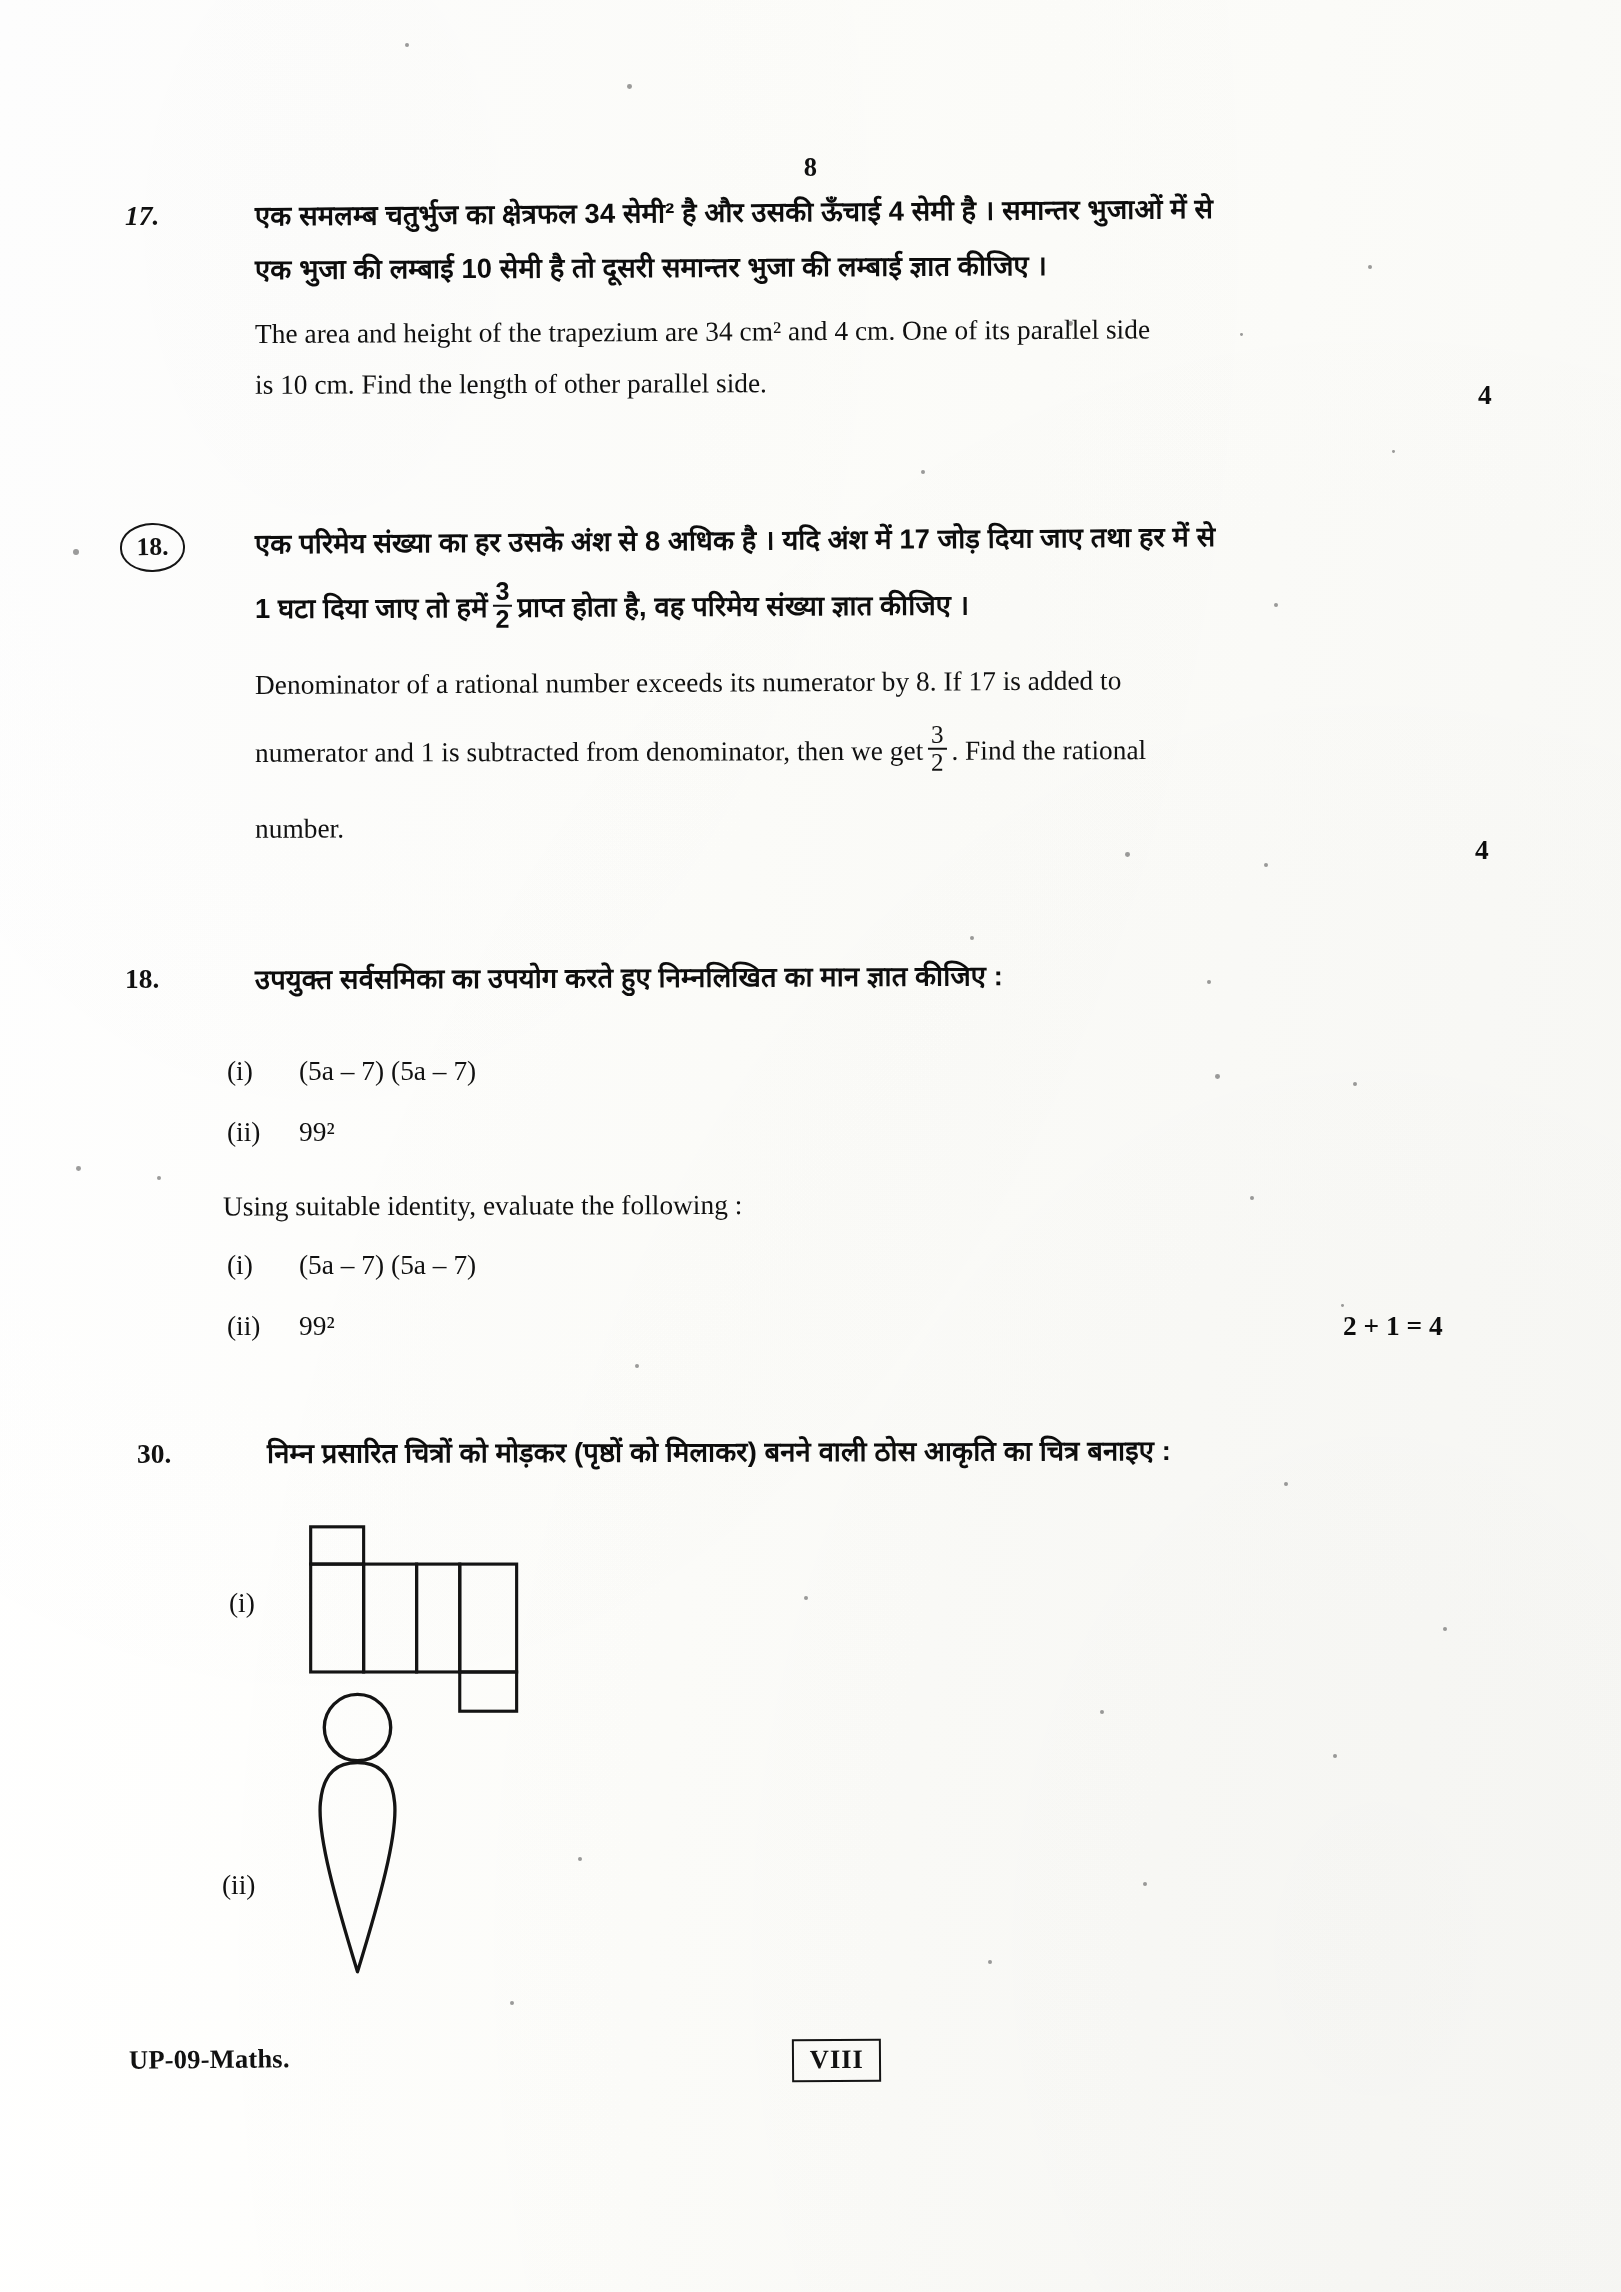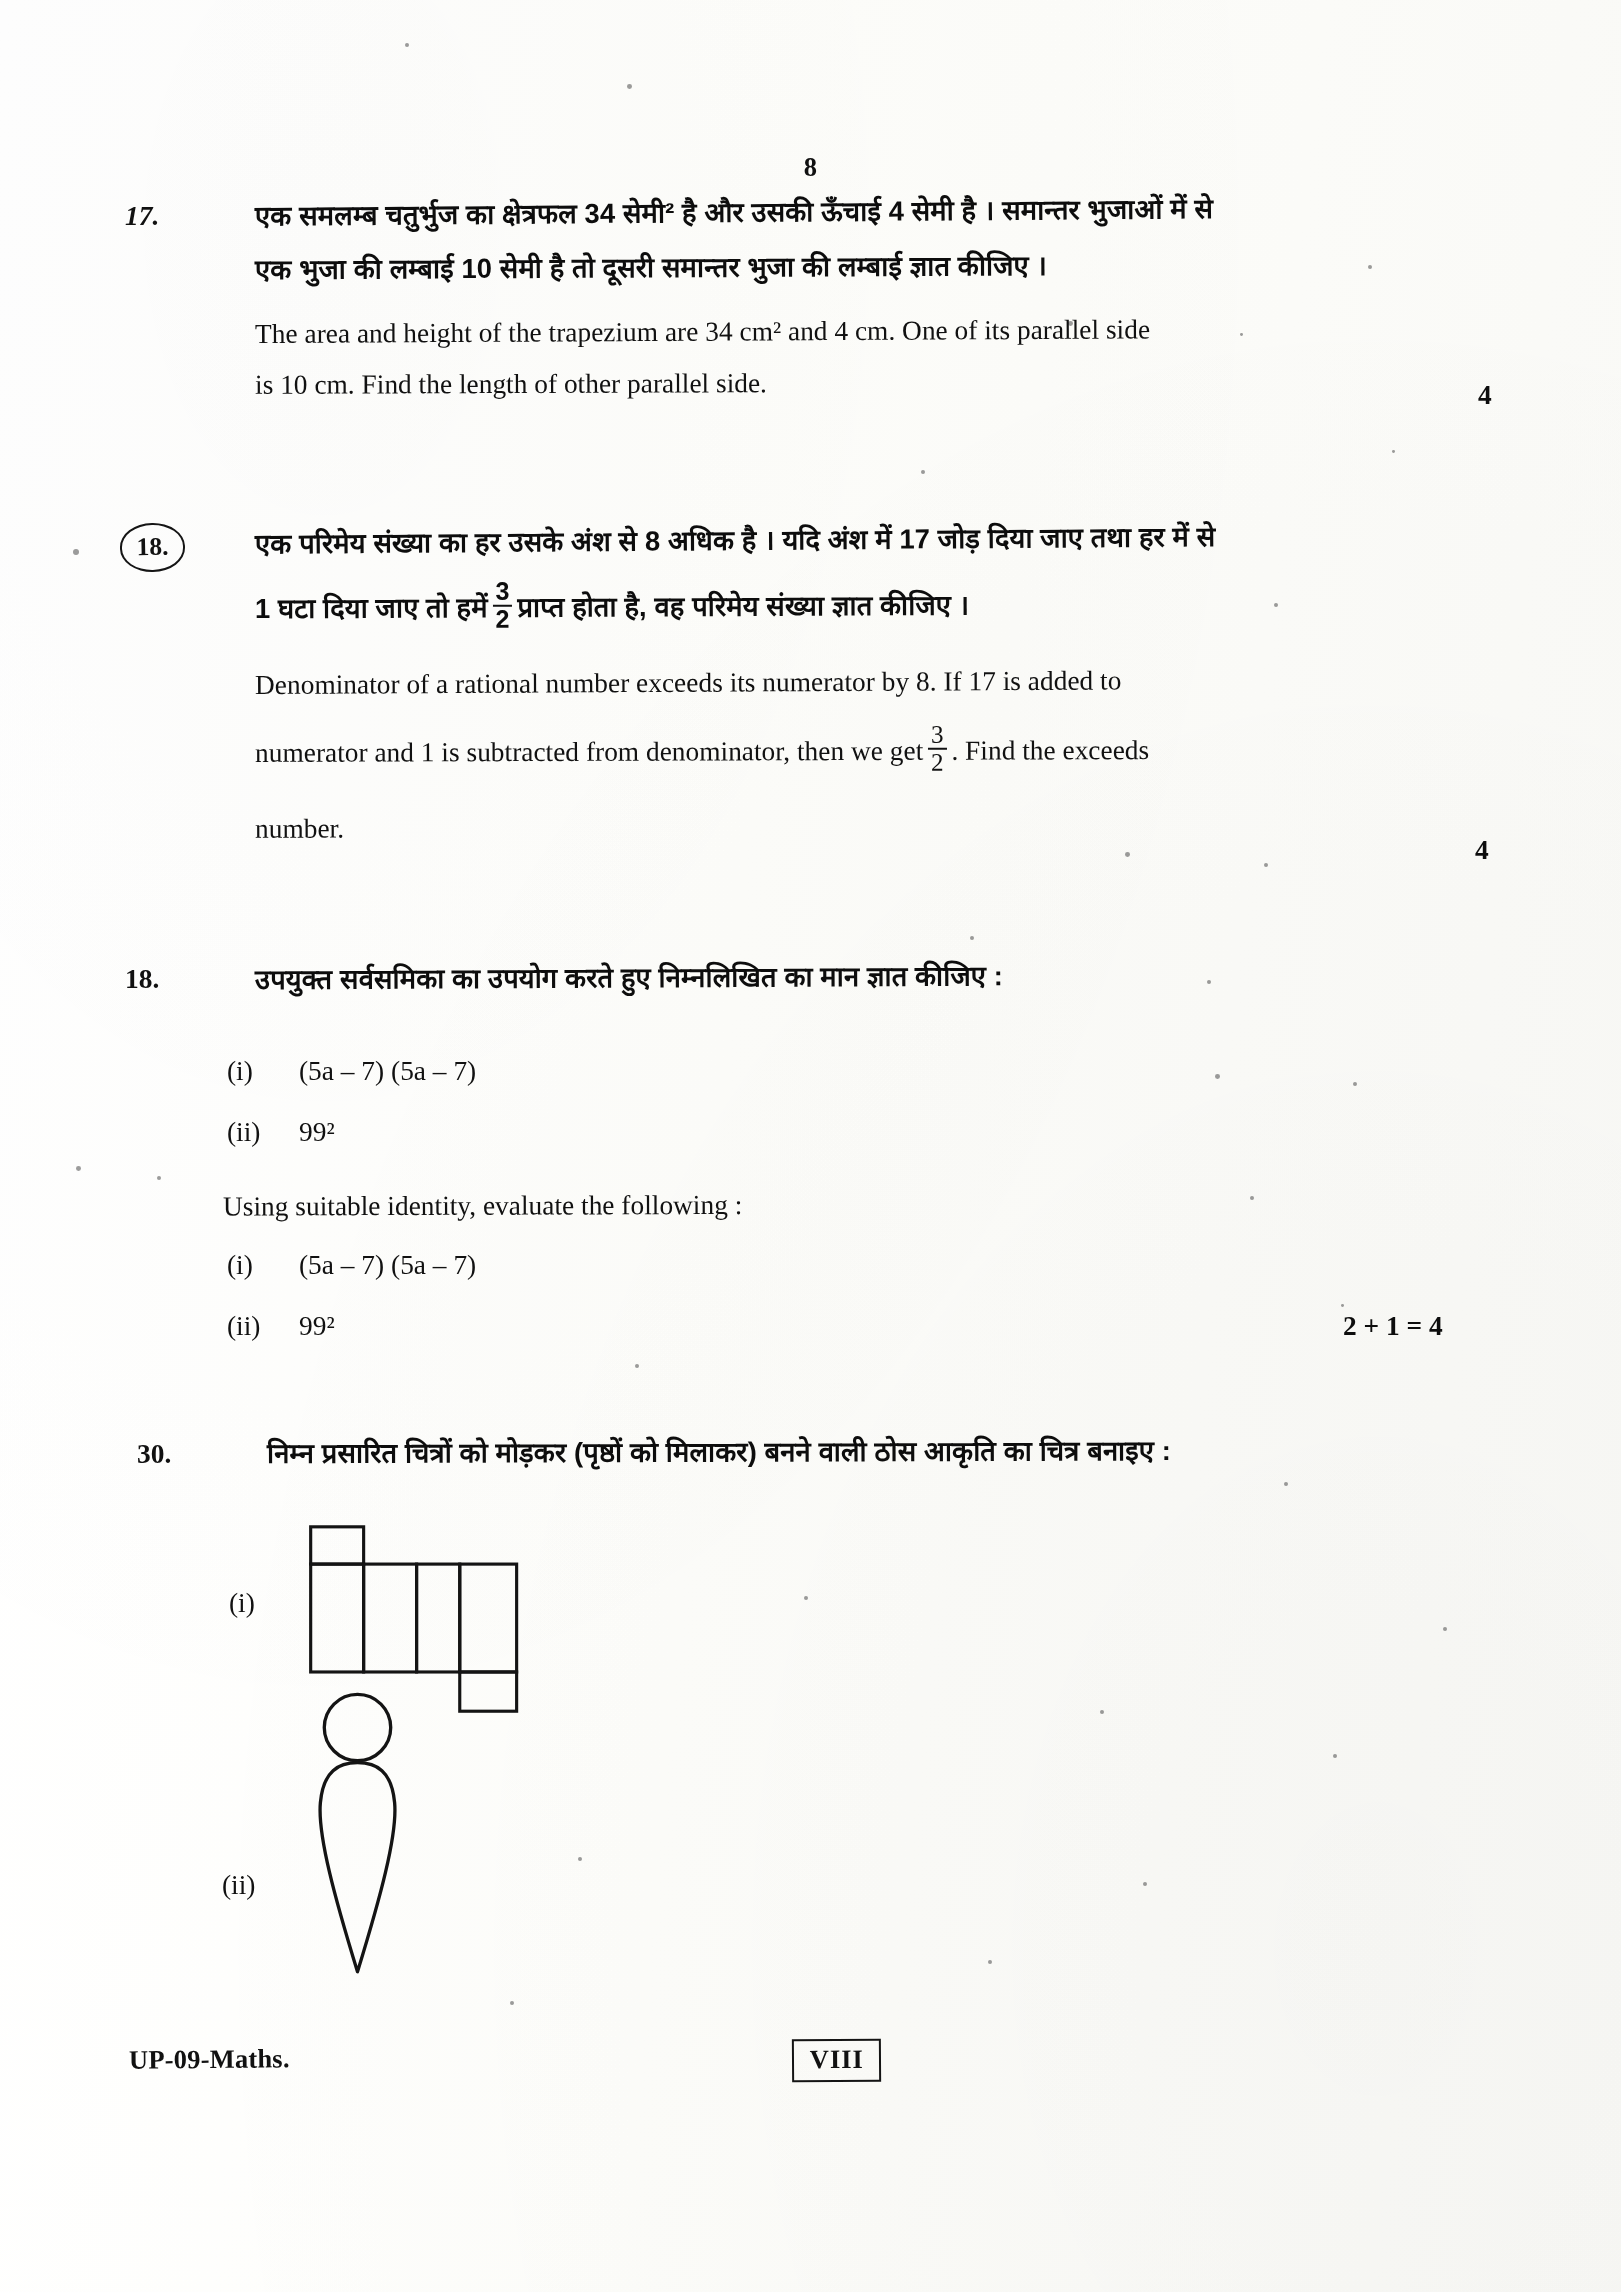--- a/index.html
+++ b/index.html
@@ -226,21 +226,21 @@
 
     <div class="qblock" style="top:519px;">
       <div class="qnum circled" style="top:3.9px;">18.</div>
       <div class="qbody">
         <div class="hi-line skew-a" style="margin-bottom:21.6px;">एक परिमेय संख्या का हर उसके अंश से 8 अधिक है । यदि अंश में 17 जोड़ दिया जाए तथा हर में से</div>
         <div class="hi-line skew-b" style="margin-bottom:25.5px;">
           <span>1 घटा दिया जाए तो हमें</span><span class="frac"><span class="num">3</span><span class="den">2</span></span><span>प्राप्त होता है, वह परिमेय संख्या ज्ञात कीजिए ।</span>
         </div>
         <div class="en-line skew-b" style="margin-bottom:23.5px;">Denominator of a rational number exceeds its numerator by 8. If 17 is added to</div>
         <div class="en-line skew-c" style="margin-bottom:25.5px;">
-          <span>numerator and 1 is subtracted from denominator, then we get</span><span class="frac"><span class="num">3</span><span class="den">2</span></span><span>. Find the exceeds</span>
+          <span>numerator and 1 is subtracted from denominator, then we get</span><span class="frac"><span class="num">3</span><span class="den">2</span></span><span>. Find the rational</span>
         </div>
         <div class="en-line skew-c">number.</div>
       </div>
     </div>
     <div class="marks" style="left:1475px; top:835px;">4</div>
 
     <div class="qblock" style="top:956px;">
       <div class="qnum" style="top:7.8px;">18.</div>
       <div class="qbody">
         <div class="hi-line skew-b">उपयुक्त सर्वसमिका का उपयोग करते हुए निम्नलिखित का मान ज्ञात कीजिए :</div>

